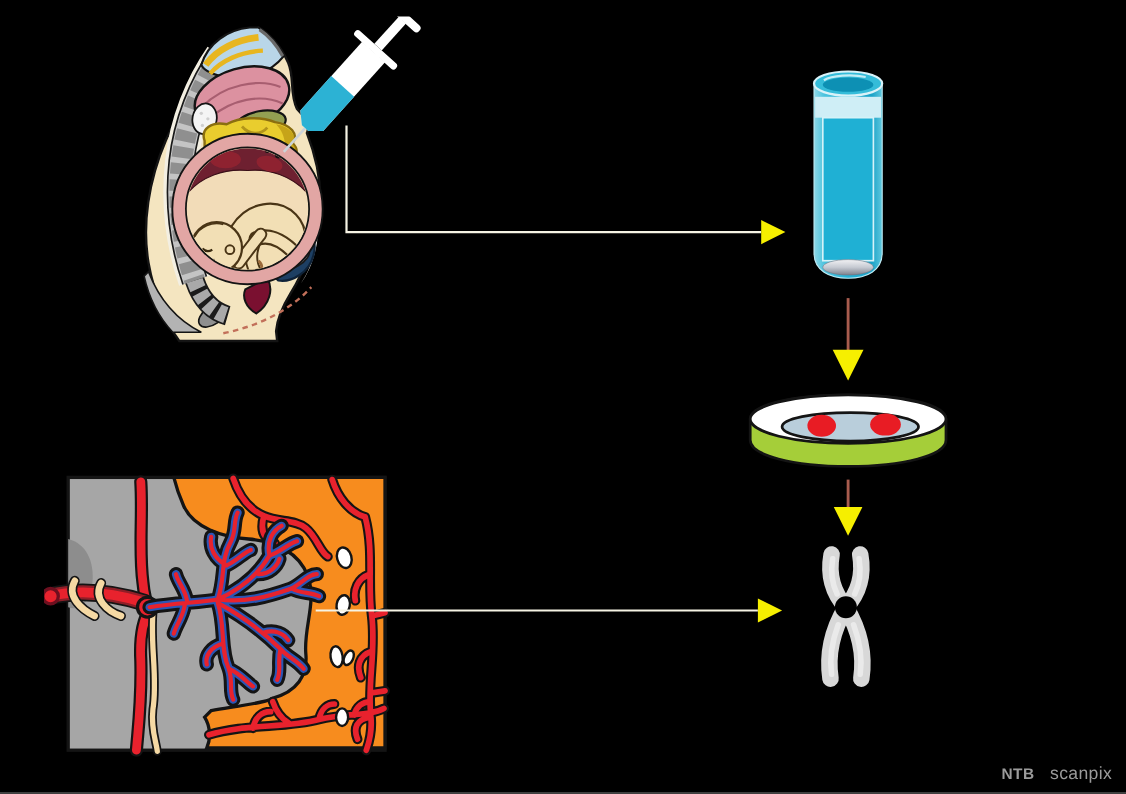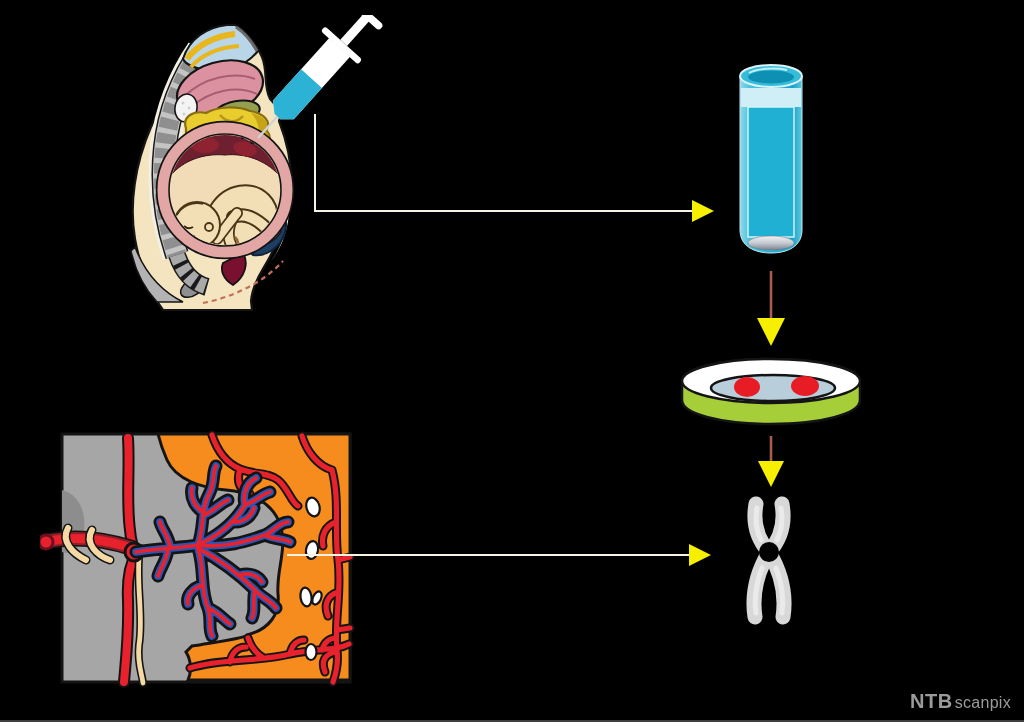--- a/index.html
+++ b/index.html
@@ -1,21 +1,21 @@
 <!DOCTYPE html>
 <html><head>
 <meta charset="utf-8">
 <style>
   html,body{margin:0;padding:0;background:#000;}
   #stage{position:relative;width:1024px;height:722px;background:#000;overflow:hidden;
          font-family:"Liberation Sans",sans-serif;}
   .abs{position:absolute;}
   #watermark{position:absolute;right:13px;bottom:9px;color:#9b9b9b;display:flex;align-items:baseline;}
-  #watermark .brand{font-weight:700;font-size:20px;letter-spacing:.5px;}
-  #watermark .suffix{font-weight:400;font-size:16px;margin-left:2px;letter-spacing:.3px;}
+  #watermark .brand{font-weight:700;font-size:14px;letter-spacing:.5px;}
+  #watermark .suffix{font-weight:400;font-size:16px;margin-left:14px;letter-spacing:.3px;}
   #bottom-line{position:absolute;left:0;bottom:0;width:100%;height:2px;background:#3f3f3f;}
   svg{display:block;}
 </style>
 </head>
 <body>
 
 <div id="stage">
 
   <svg class="abs" style="left:85px;top:15px;" width="320" height="300" viewBox="0 0 320 300">
     <g>

